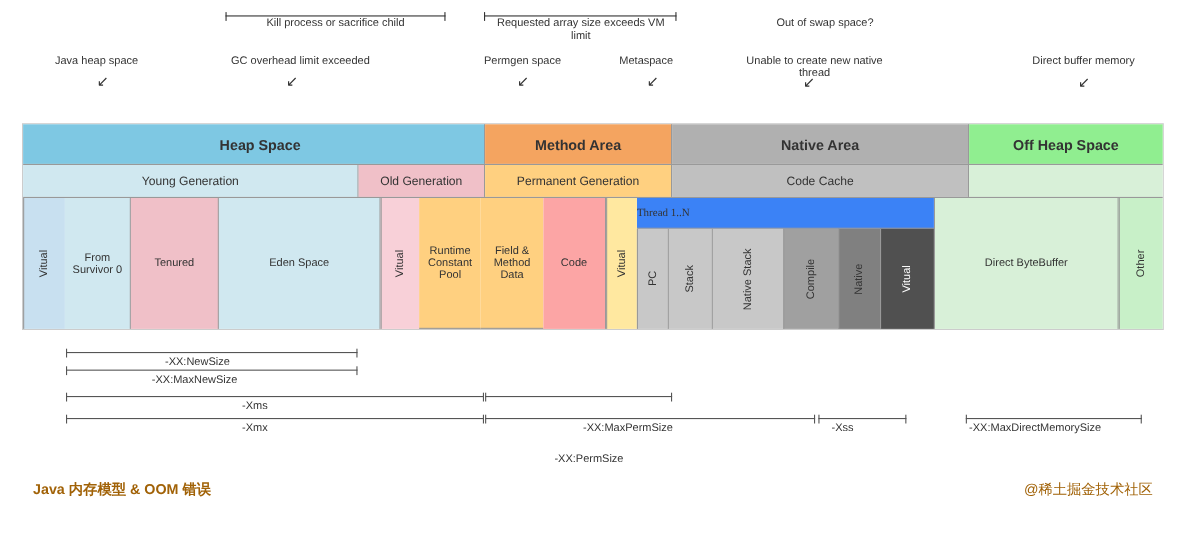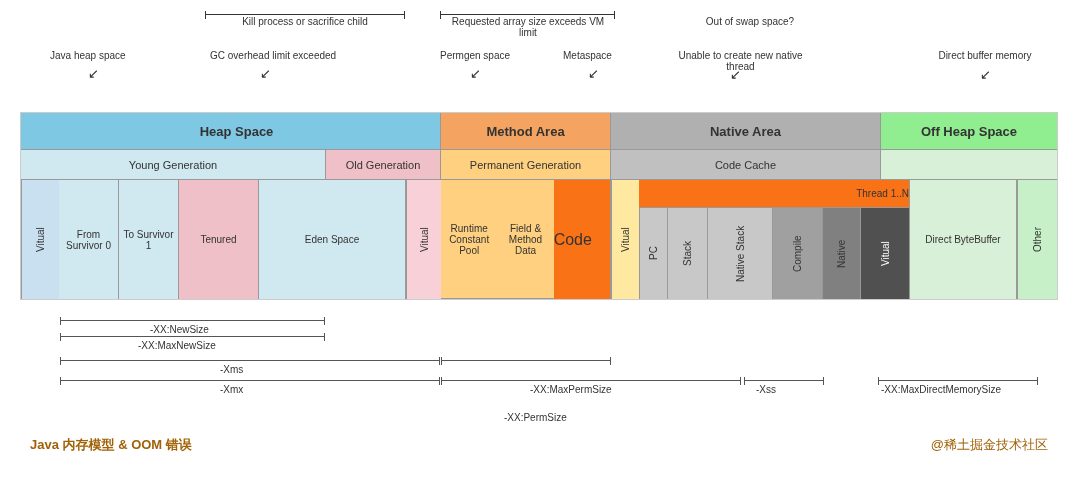--- a/index.html
+++ b/index.html
@@ -183,50 +183,51 @@
       background: #ffd080;
       flex: 1;
       display: flex;
       align-items: center;
       justify-content: center;
       font-size: 10px;
       border-bottom: 1px solid #999;
       text-align: center;
     }
     .method-code {
-      background: #f97316;
-      flex: 1;
-      display: flex;
-      align-items: center;
-      justify-content: flex-start;
-      font-size: 16px;
+      background: #fca5a5;
+      flex: 1;
+      display: flex;
+      align-items: center;
+      justify-content: center;
+      font-size: 10px;
       text-align: center;
     }
 
     .cell-virtual-method {
       background: #ffe8a0;
       flex: 0 0 28px;
       border-right: 1px solid #999;
     }
 
     
     .native-inner {
       flex: 0 0 270px;
       border-right: 1px solid #999;
       display: flex;
       flex-direction: column;
     }
     .thread-row {
-      background: #f97316;
+      background: #3b82f6;
       height: 28px;
       display: flex;
       align-items: center;
-      justify-content: flex-end;
+      justify-content: flex-start;
       font-size: 10px;
       border-bottom: 1px solid #999;
+      font-family: Liberation Serif, serif;
     }
     .native-cells-row {
       flex: 1;
       display: flex;
     }
     .cell-pc {
       background: #c8c8c8;
       flex: 0 0 28px;
       border-right: 1px solid #999;
     }
@@ -371,23 +372,20 @@
       <div class="sub-empty"></div>
     </div>
 
     <div class="row-details">
 
       <div class="cell cell-vertical cell-virtual-young">
         <span>Vitual</span>
       </div>
       <div class="cell cell-from">
         <span>From Survivor 0</span>
-      </div>
-      <div class="cell cell-to">
-        <span>To Survivor 1</span>
       </div>
       <div class="cell cell-tenured">
         <span>Tenured</span>
       </div>
 
       <div class="cell cell-eden">
         <span>Eden Space</span>
       </div>
       <div class="cell cell-vertical cell-virtual-old">
         <span>Vitual</span>

